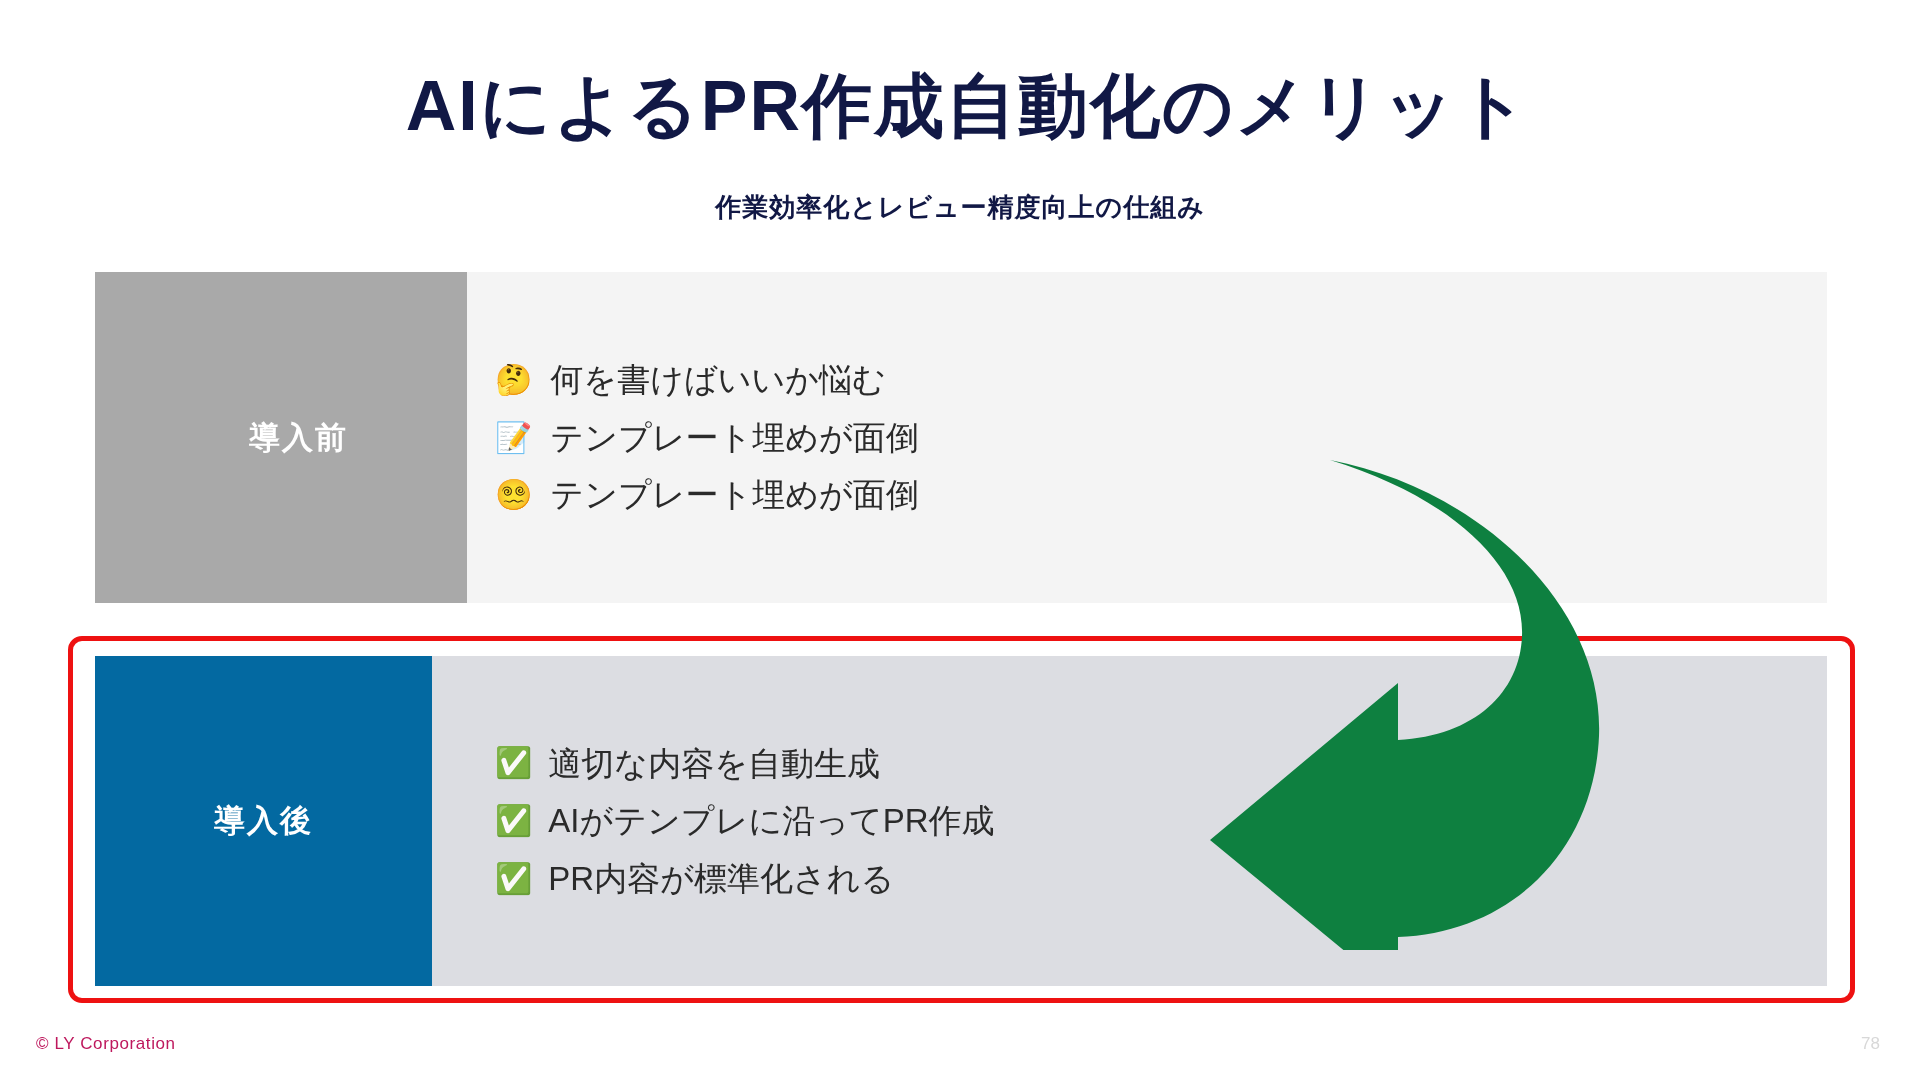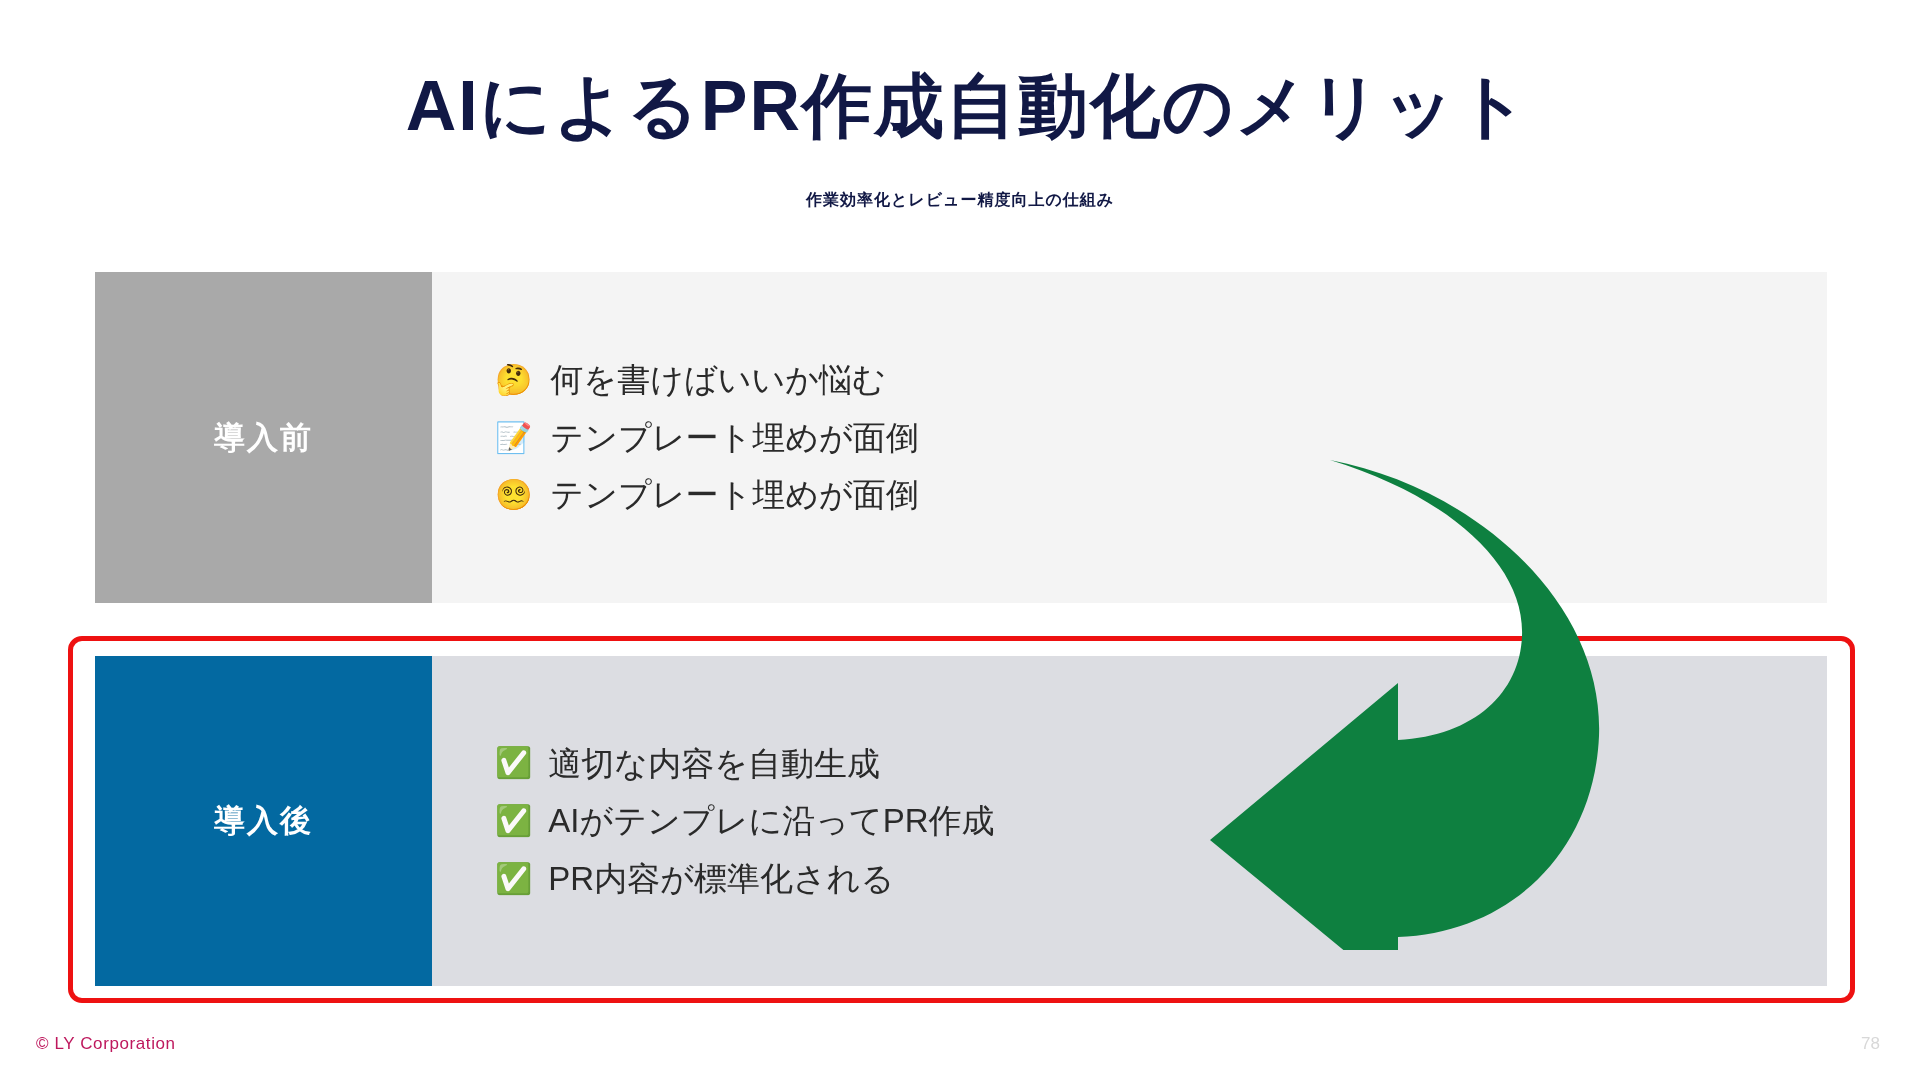--- a/index.html
+++ b/index.html
@@ -28,21 +28,21 @@
     letter-spacing: 2px;
     line-height: 1.05;
     white-space: nowrap;
   }
   #slide-subtitle {
     position: absolute;
     left: 0;
     top: 190px;
     width: 1920px;
     text-align: center;
-    font-size: 16px;
+    font-size: 26px;
     font-weight: bold;
     color: #111845;
     letter-spacing: 1px;
     white-space: nowrap;
   }
 
   
   #before-row {
     position: absolute;
     left: 95px;
@@ -54,20 +54,21 @@
   #before-label-box {
     position: absolute;
     left: 0;
     top: 0;
     width: 337px;
     height: 331px;
     background: #a9a9a9;
     display: flex;
     align-items: center;
     justify-content: center;
+    padding-left: 35px;
   }
   #before-label-box .label-text {
     color: #ffffff;
     font-size: 31px;
     font-weight: bold;
     letter-spacing: 2px;
   }
   #before-list {
     position: absolute;
     left: 400px;

